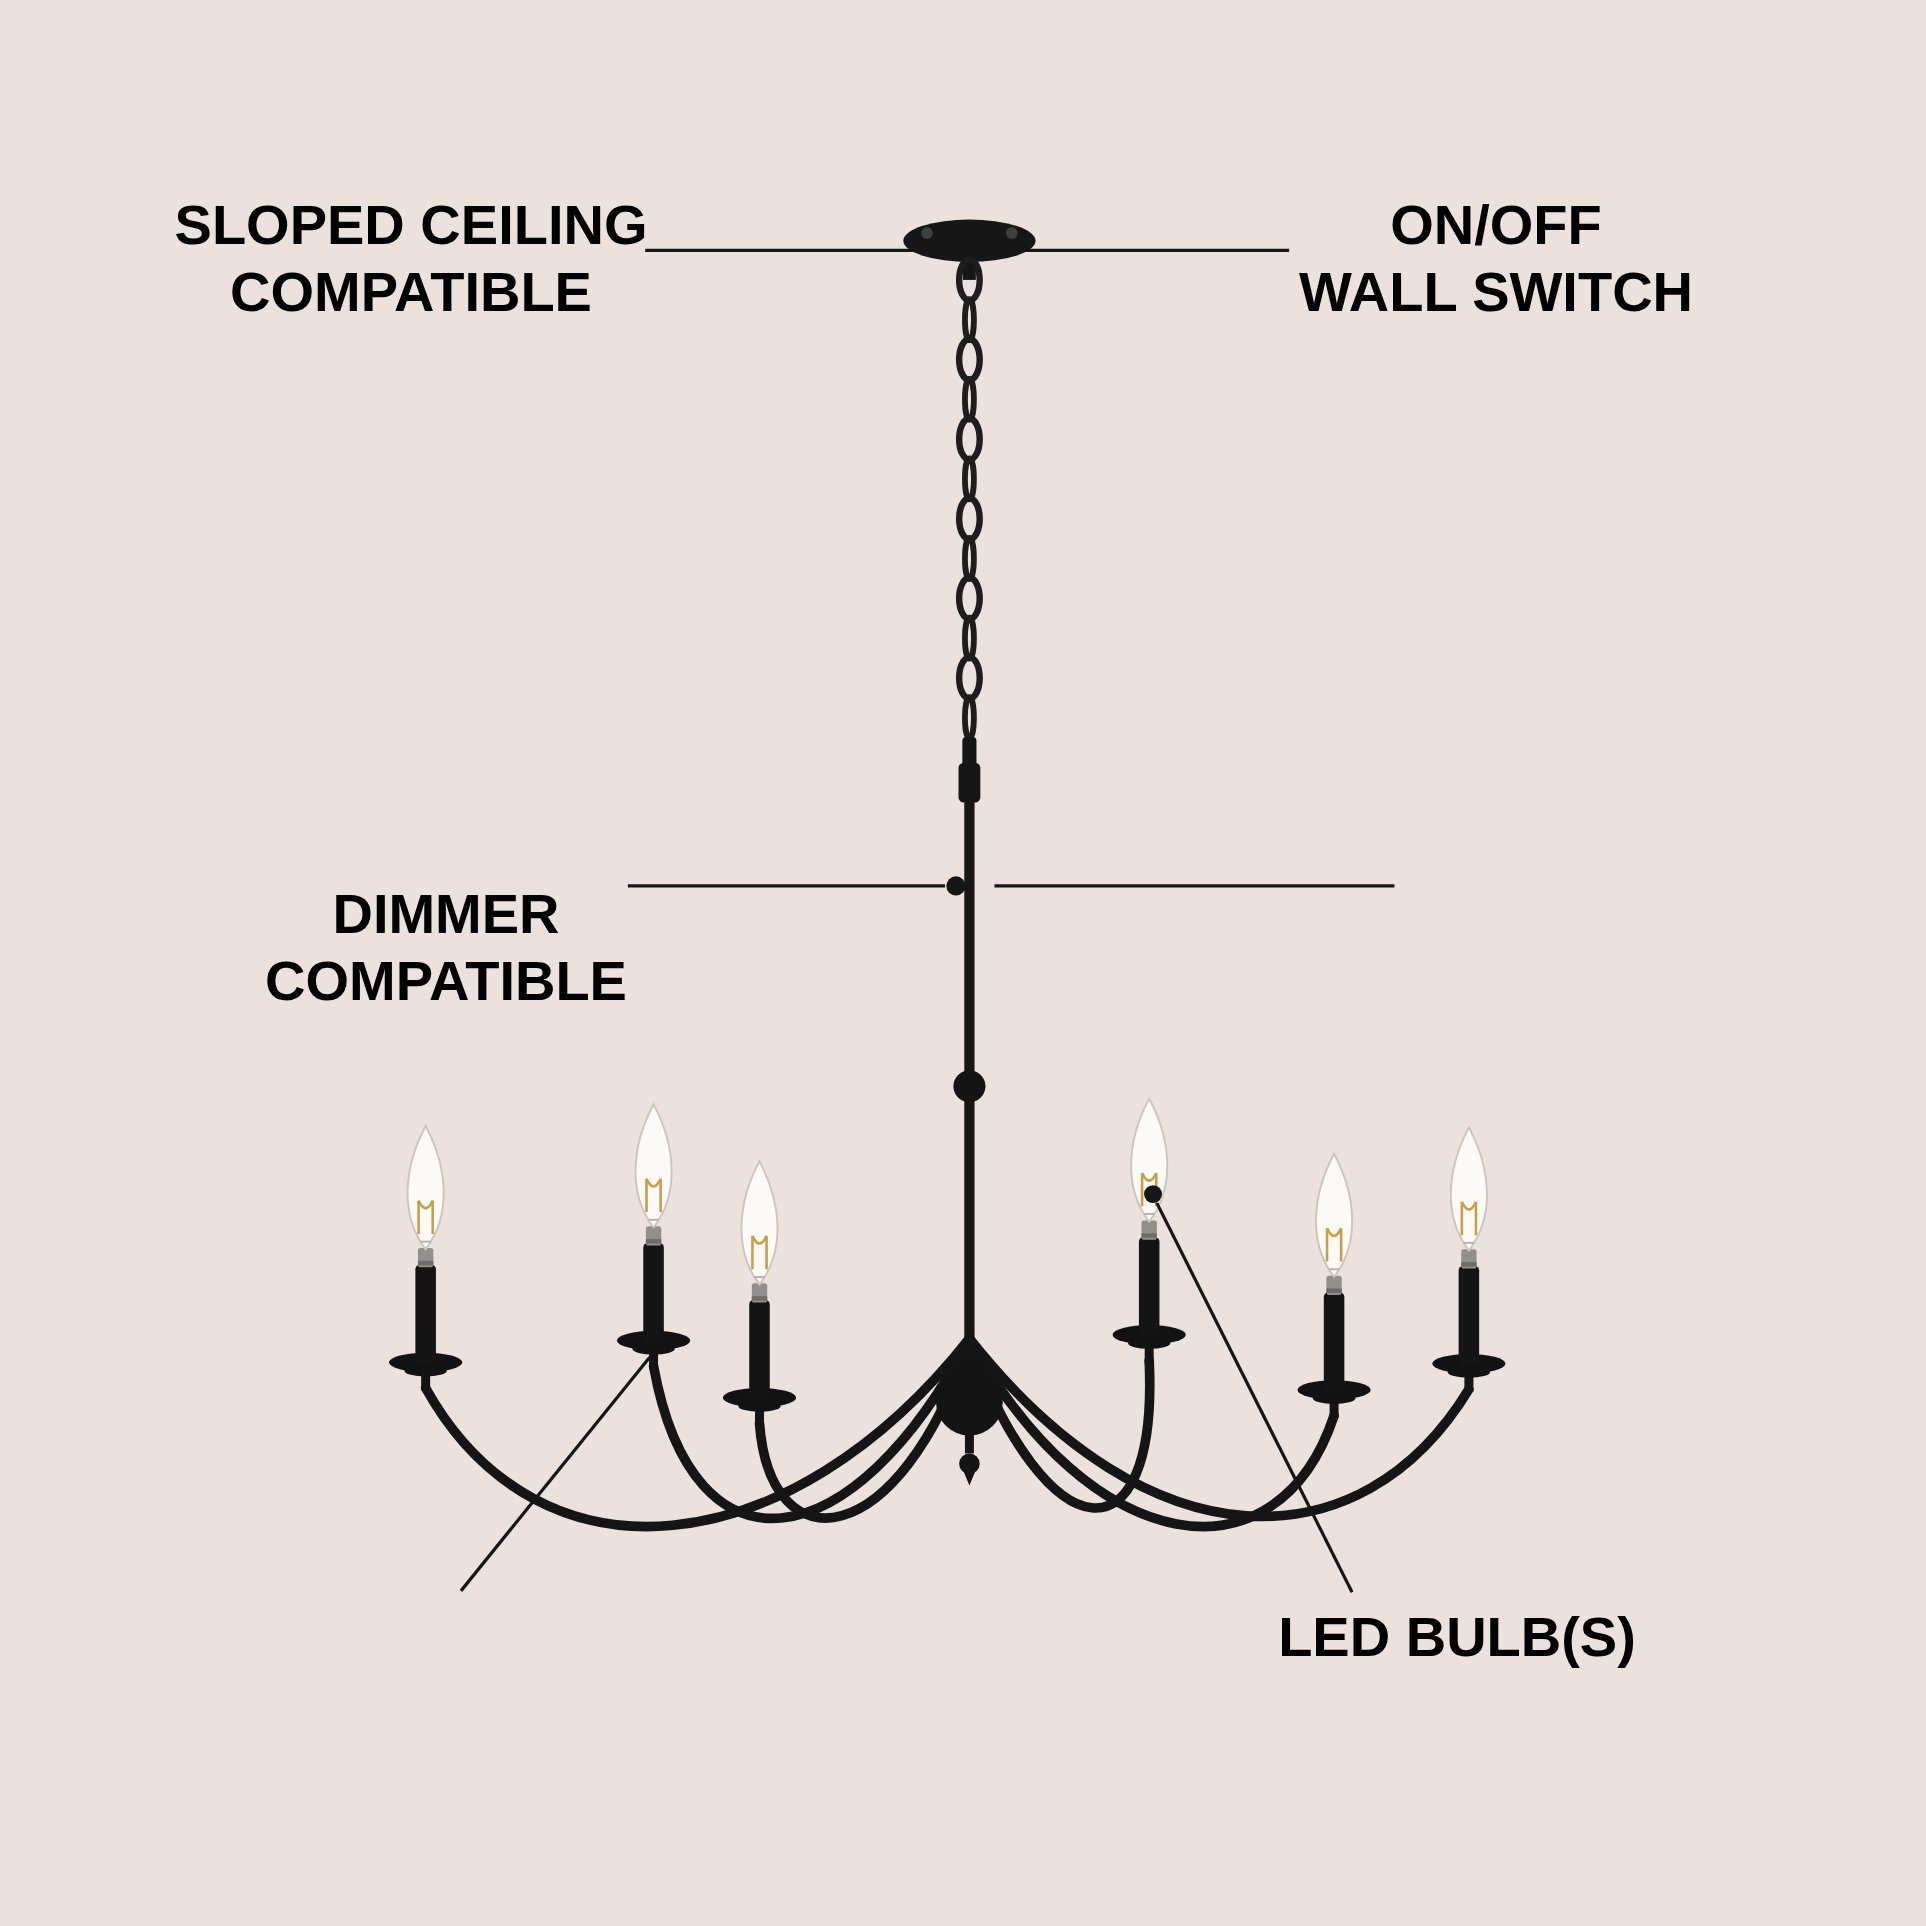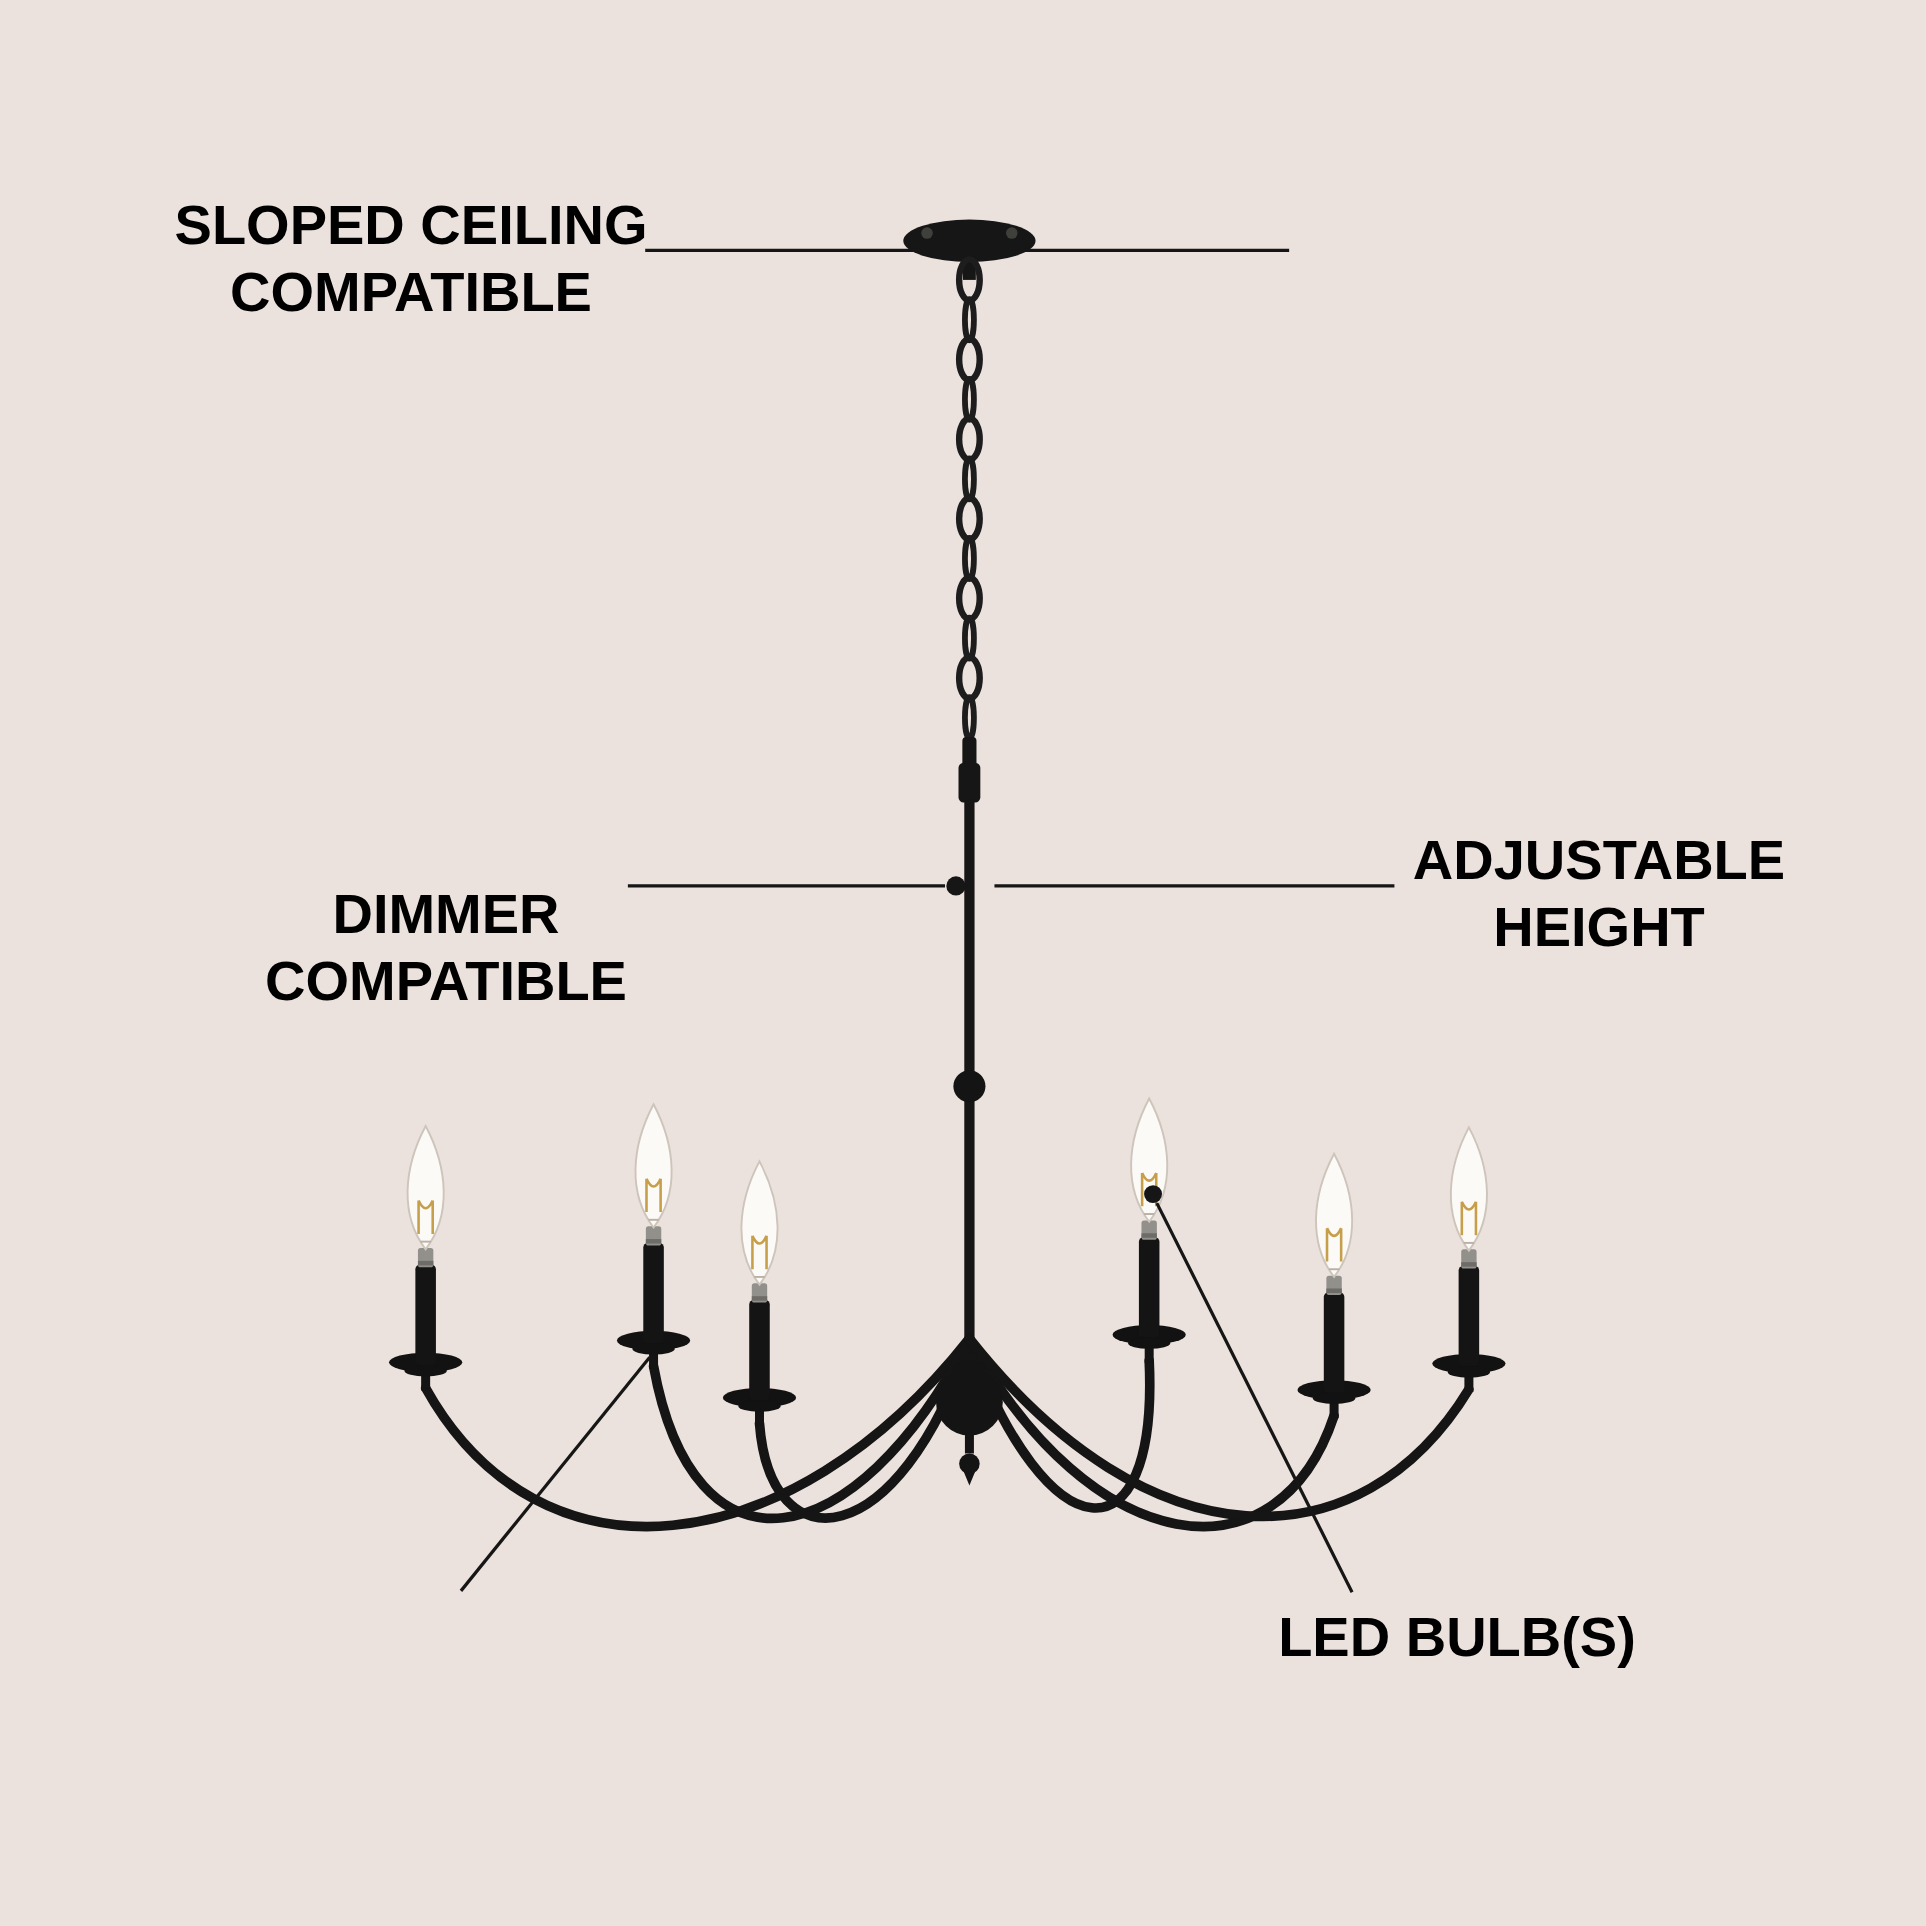--- a/index.html
+++ b/index.html
@@ -128,30 +128,30 @@
       <circle cx="1489" cy="1380" r="15"></circle>
       <circle cx="1796" cy="1860" r="14"></circle>
     </g>
   </svg>
 
   <div class="callout" style="left:411px; top:191px;">
     <div>SLOPED CEILING</div>
     <div>COMPATIBLE</div>
   </div>
 
+  <div class="callout" style="left:1496px; top:191px;">
+    <div>ON/OFF</div>
+    <div>WALL SWITCH</div>
+  </div>
 
   <div class="callout" style="left:446px; top:844px;margin-top:36px;">
     <div>DIMMER</div>
     <div>COMPATIBLE</div>
   </div>
 
-  <div class="callout" style="left:1599px; top:826px;">
-    <div>ADJUSTABLE</div>
-    <div>HEIGHT</div>
-  </div>
 
 
   <div class="callout" style="left:1457px; top:1603px;text-align:center;">
     <div>LED BULB(S)</div>
   </div>
 
 </div>
 
 
 </body></html>

